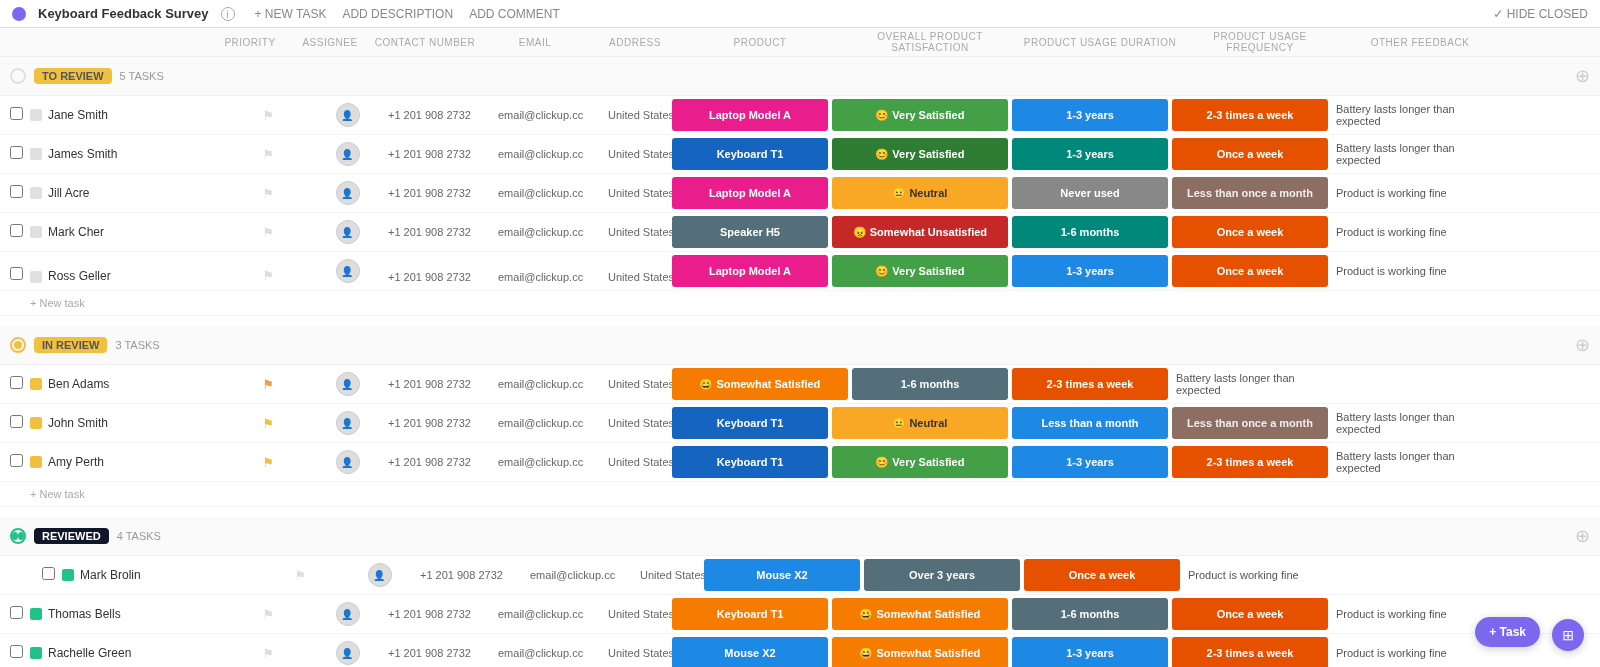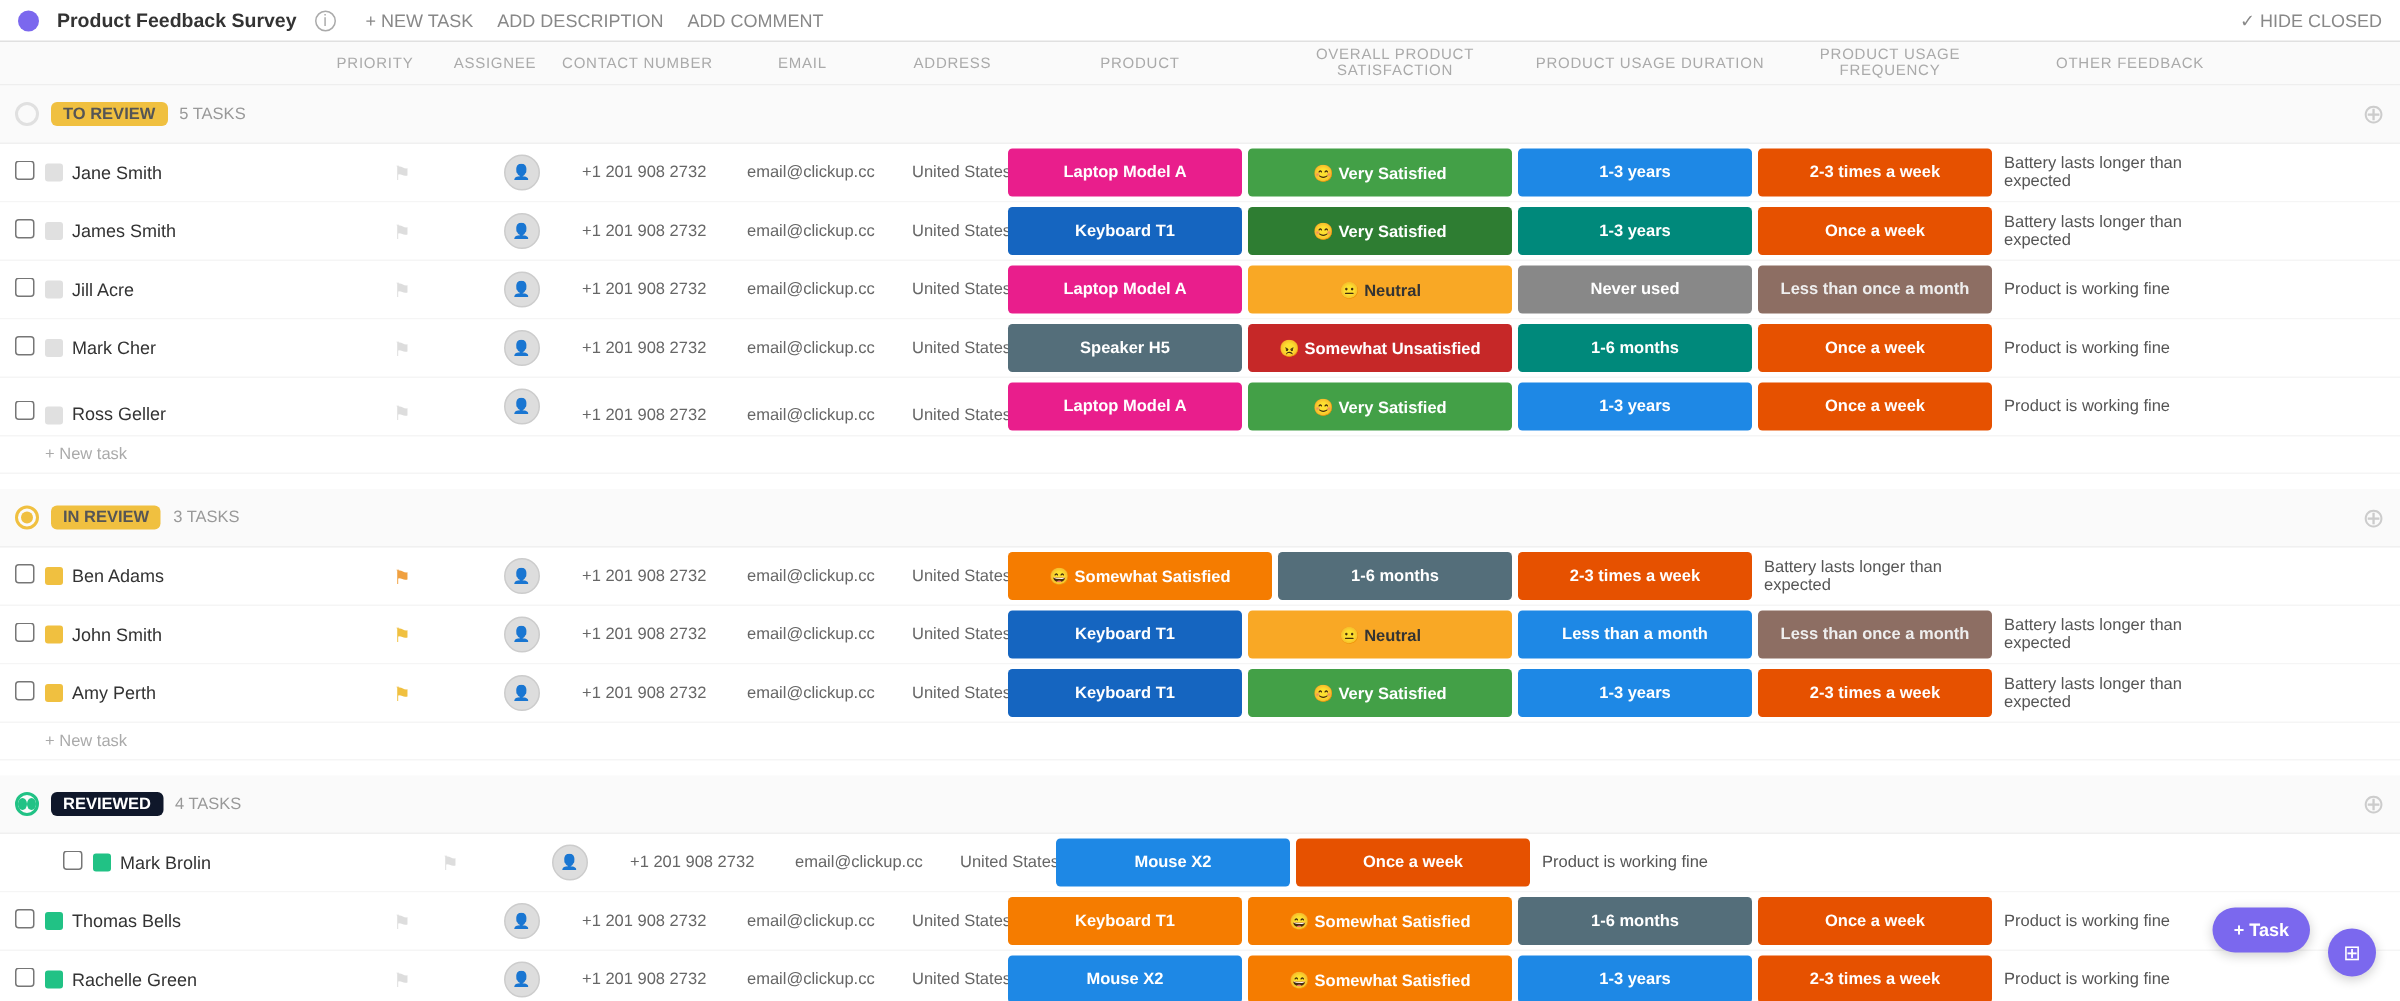--- a/index.html
+++ b/index.html
@@ -83,21 +83,21 @@
     .pill-yellow { background: #f9a825; color: #333; }
     .pill-steel { background: #546e7a; }
     .pill-blue-med { background: #1e88e5; }
     .pill-orange-freq { background: #e65100; }
     .pill-brown { background: #8d6e63; color: #eee; }
     .pill-gray { background: #888; }
 
     .new-task { padding: 6px 10px 6px 30px; font-size: 11px; color: #aaa; cursor: pointer; border-bottom: 1px solid #f5f5f5; }
 
     .bottom-fab {
-      position: fixed; bottom: 32px; right: 60px;
+      position: fixed; bottom: 20px; right: 60px;
       background: #7b68ee; color: #fff; padding: 8px 14px; border-radius: 20px;
       font-size: 12px; font-weight: 600; cursor: pointer; display: flex; align-items: center; gap: 4px;
       box-shadow: 0 2px 8px rgba(0,0,0,0.2);
     }
     .bottom-grid-btn {
       position: fixed; bottom: 16px; right: 16px;
       background: #7b68ee; color: #fff; width: 32px; height: 32px; border-radius: 50%;
       display: flex; align-items: center; justify-content: center; font-size: 14px; cursor: pointer;
       box-shadow: 0 2px 8px rgba(0,0,0,0.2);
     }
@@ -109,21 +109,21 @@
       background: #fafafa;
     }
     .col-h-left { flex: 0 0 660px; display: flex; align-items: center; }
     .col-h-right { flex: 1; display: flex; align-items: center; }
   </style>
 </head>
 <body>
 
 <div class="top-bar">
   <span class="dot" style="width:14px;height:14px;border-radius:50%;background:#7b68ee;display:inline-block;"></span>
-  <span class="top-bar-title">Product Feedback Survey</span>
+  <span class="top-bar-title">Keyboard Feedback Survey</span>
   <span class="info-icon">i</span>
   <div class="top-bar-actions">
     <span class="top-bar-action">+ NEW TASK</span>
     <span class="top-bar-action">ADD DESCRIPTION</span>
     <span class="top-bar-action">ADD COMMENT</span>
   </div>
   <div class="top-bar-right">
     <span>✓ HIDE CLOSED</span>
   </div>
 </div>
@@ -448,20 +448,23 @@
           <div class="avatar">👤</div>
         </div>
         <div class="task-contact">+1 201 908 2732</div>
         <div class="task-email">email@clickup.cc</div>
         <div class="task-address">United States</div>
       </div>
       <div style="display:flex;align-items:center;flex:1;">
         <div class="task-product">
           <div class="cell-pill pill-blue-med">Mouse X2</div>
         </div>
+        <div class="task-duration">
+          <div class="cell-pill pill-steel">Over 3 years</div>
+        </div>
         <div class="task-frequency">
           <div class="cell-pill pill-orange-freq">Once a week</div>
         </div>
         <div class="task-feedback">Product is working fine</div>
       </div>
     </div>
     <div class="task-row">
       <div style="display:flex;align-items:center;flex:0 0 660px;min-width:0;">
         <div class="task-check">
           <input type="checkbox" style="">

